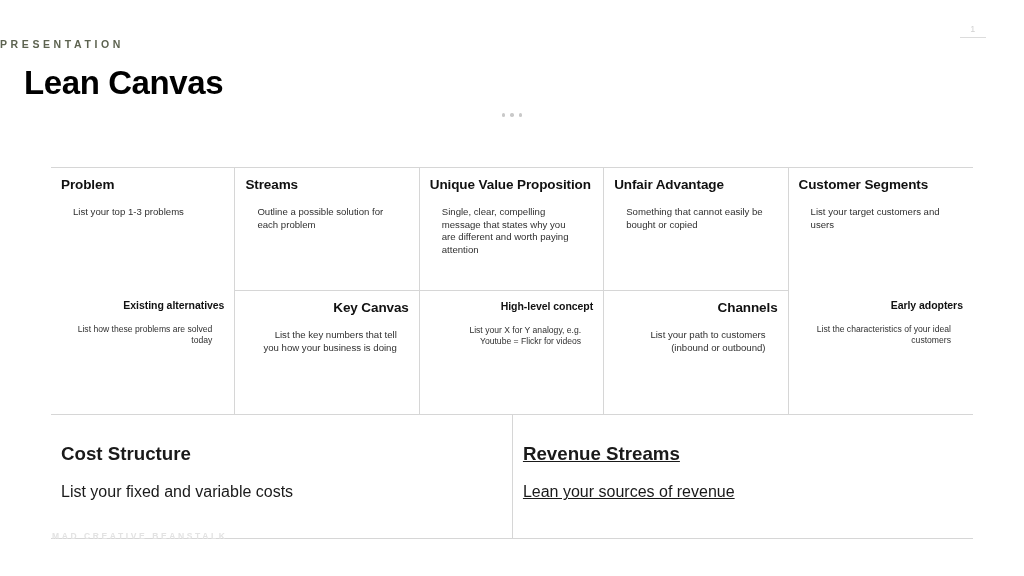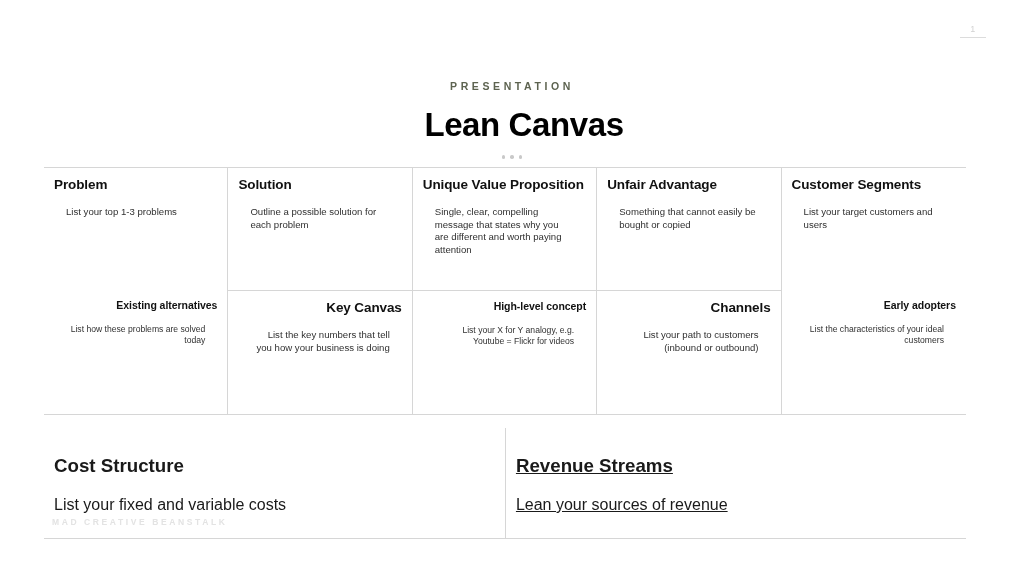--- a/index.html
+++ b/index.html
@@ -28,22 +28,22 @@
     letter-spacing: .5px;
   }
   .page-number .pn-rule {
     margin-top: 3px;
     border-bottom: 1px solid #dcdcdc;
     width: 100%;
   }
 
   
   .deck-header {
-    padding-top: 80px;
-    text-align: center;
+    padding-top: 38px;
+    text-align: left;
   }
   .eyebrow {
     font-size: 10.5px;
     font-weight: bold;
     letter-spacing: 3.6px;
     color: #5d6350;
     text-transform: uppercase;
   }
   .deck-title {
     margin-top: 14px;
@@ -63,21 +63,21 @@
     display: block;
     width: 3.5px;
     height: 3.5px;
     border-radius: 50%;
     background: #c9c9c9;
   }
 
   
   .canvas {
     position: absolute;
-    left: 44px;
+    left: 51px;
     top: 167px;
     width: 922px;
     border-top: 1px solid #d6d6d6;
     border-bottom: 1px solid #d6d6d6;
     box-sizing: border-box;
   }
   .canvas-main {
     display: flex;
     border-bottom: 1px solid #d6d6d6;
   }
@@ -119,37 +119,36 @@
   }
   .cell p.tiny {
     font-size: 8.6px;
     line-height: 1.32;
   }
 
   
   .canvas-bottom {
     display: flex;
     height: 123px;
-    align-items: flex-end;
   }
   .bottom-cell {
     box-sizing: border-box;
     padding: 9px 10px 8px 10px;
   }
   .bottom-cell.left {
     width: 50.1%;
     border-right: 1px solid #d6d6d6;
   }
   .bottom-cell.right { width: 49.9%; text-decoration: underline; }
 
   
   .brand-footer {
     position: absolute;
     left: 52px;
-    top: 517px;
+    top: 531px;
     font-size: 8.5px;
     font-weight: bold;
     letter-spacing: 2.6px;
     color: #e3e3e3;
     text-transform: uppercase;
   }
 </style>
 </head>
 <body>
 
@@ -178,21 +177,21 @@
         <p>List your top 1-3 problems</p>
       </div>
       <div class="cell cell-bottom">
         <h3 class="small">Existing alternatives</h3>
         <p class="tiny">List how these problems are solved today</p>
       </div>
     </div>
 
     <div class="col">
       <div class="cell cell-top">
-        <h3>Solution</h3>
+        <h3>Streams</h3>
         <p>Outline a possible solution for each problem</p>
       </div>
       <div class="cell cell-bottom divided">
         <h3>Key Canvas</h3>
         <p>List the key numbers that tell you how your business is doing</p>
       </div>
     </div>
 
     <div class="col">
       <div class="cell cell-top">

